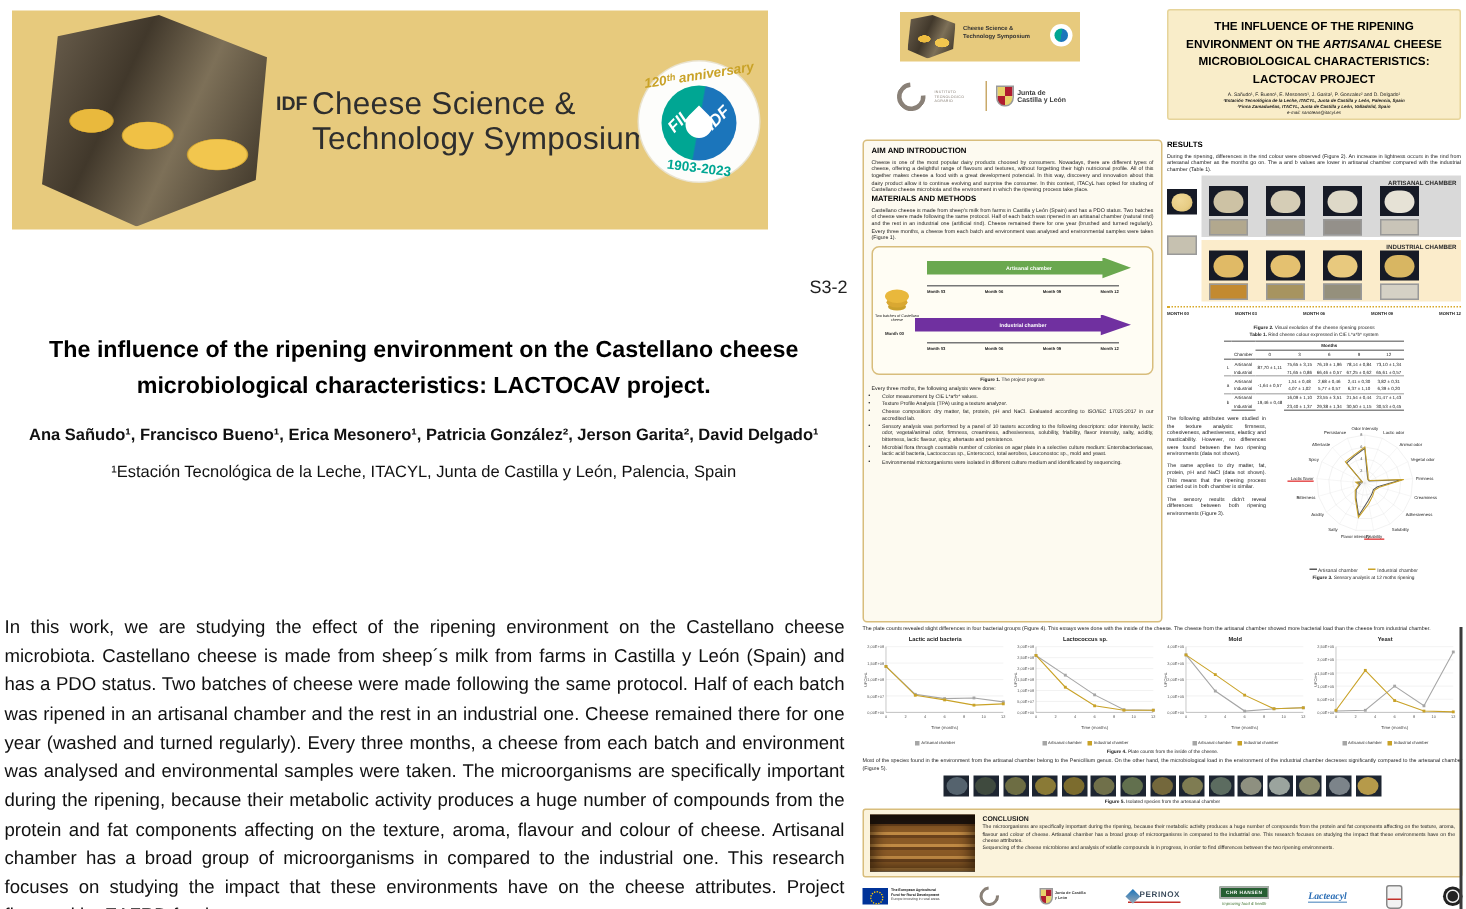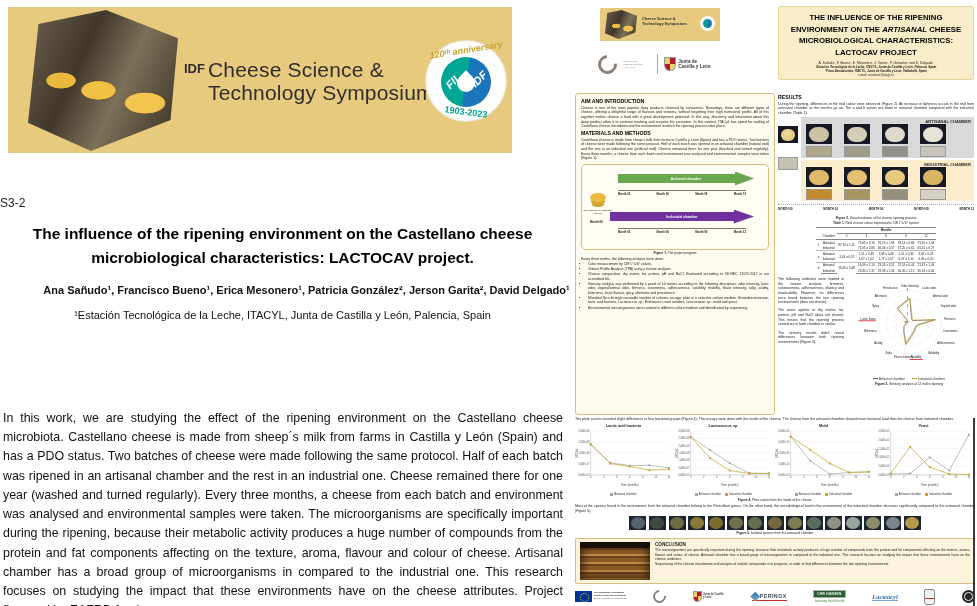--- a/index.html
+++ b/index.html
@@ -25,25 +25,25 @@
   .badge-core{position:absolute;left:15px;top:16px;width:50px;height:50px;border-radius:50%;
               background:linear-gradient(100deg,#00a693 49%,#1b75bb 51%);overflow:hidden;}
   .badge-core .fil{position:absolute;left:4px;top:18px;color:#fff;font-size:11px;font-weight:bold;
                    font-style:italic;transform:rotate(-45deg);}
   .badge-core .idf2{position:absolute;right:3px;top:16px;color:#fff;font-size:11px;font-weight:bold;
                     font-style:italic;transform:rotate(-45deg);}
   .drop{position:absolute;left:50%;top:52%;width:18px;height:18px;border-radius:0 50% 50% 50%;
         transform:translate(-50%,-50%) rotate(45deg);background:#fff;}
   .badge-years{position:absolute;bottom:4px;left:0;width:100%;text-align:center;color:#00a693;
                font-size:9px;font-weight:bold;transform:rotate(7deg);}
-  .session{position:absolute;left:0;top:196px;width:565px;text-align:left;font-size:12px;color:#222;}
+  .session{position:absolute;left:0;top:184px;width:565px;text-align:right;font-size:12px;color:#222;}
   .s-title{position:absolute;left:20px;top:222px;width:525px;font-size:15.5px;font-weight:bold;
            text-align:center;line-height:1.55;color:#000;}
   .s-authors{position:absolute;left:0;top:284px;width:565px;text-align:center;font-weight:bold;
-             font-size:11px;white-space:nowrap;margin-left:24px;}
+             font-size:11px;white-space:nowrap;}
   .s-affil{position:absolute;left:0;width:565px;text-align:center;font-size:11px;}
   .a1{top:309px;} .a2{top:330px;}
   .s-email{position:absolute;left:0;top:355px;width:565px;text-align:center;font-size:11px;
            color:#0563c1;text-decoration:underline;display:block;}
   .s-abstract{position:absolute;left:3px;top:409px;width:560px;font-size:12.4px;line-height:1.55;
               text-align:justify;color:#111;}
 
   
   .poster{position:absolute;left:570px;top:0;width:407px;height:606px;background:#fff;color:#1a1a1a;}
   .edge{position:absolute;left:403px;top:418px;width:1.5px;height:188px;background:#3a3a3a;}

